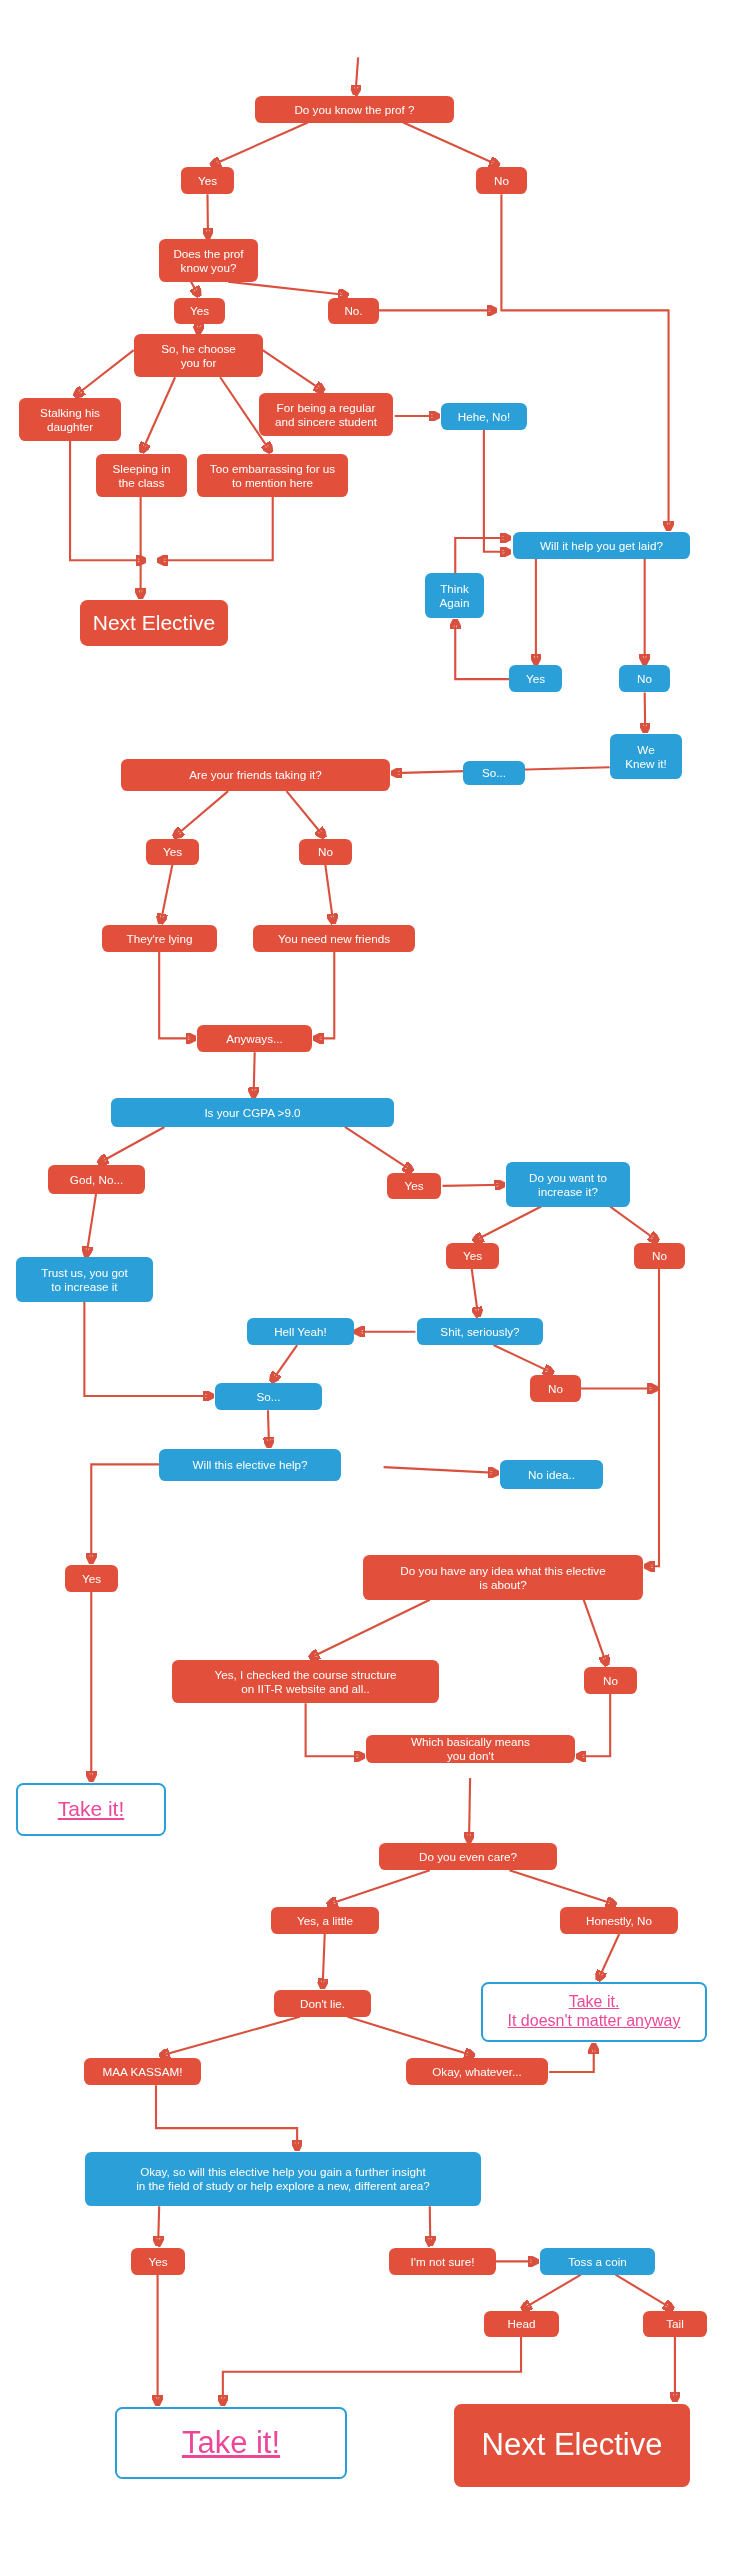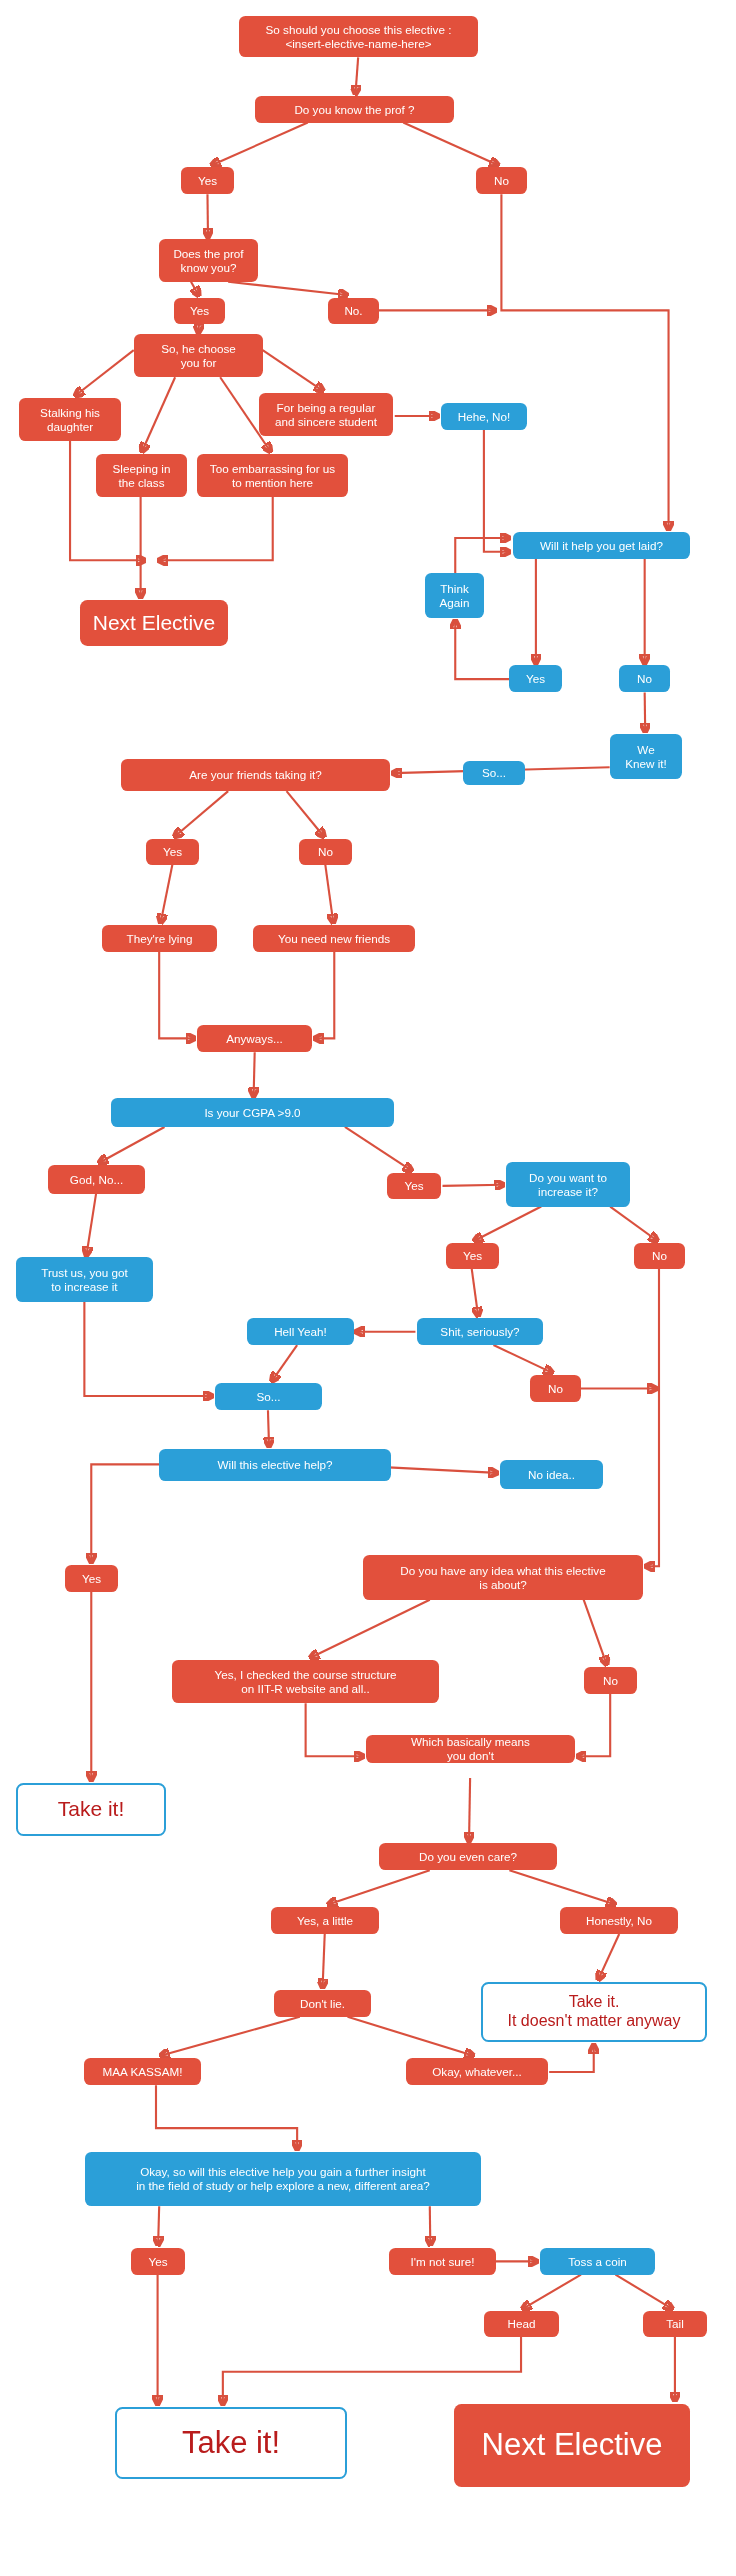--- a/index.html
+++ b/index.html
@@ -18,21 +18,21 @@
     display:flex; align-items:center; justify-content:center;
     text-align:center;
     border-radius:6.4px;
     font-size:11.7px; line-height:1.18;
     color:#ffffff;
     white-space:pre-line;
     padding:2.1px 4.2px;
   }
   .node.red  { background:#e2503c; }
   .node.blue { background:#2b9fd8; }
-  .node.outline { background:#ffffff; border:2.1px solid #2b9fd8; color:#b91c1c; }
+  .node.outline { background:#ffffff; border:2.1px solid #2b9fd8; color:#ec4899;text-decoration:underline; }
   .node.big  { font-size:21px; border-radius:7.4px; }
   .node.mid  { font-size:16px; border-radius:7.4px; }
   .node.huge { font-size:31px; border-radius:7.4px; }
 </style>
 </head>
 <body>
 
 <div id="canvas">
 
   <svg class="edges" width="737" height="2576" viewBox="0 0 1389 4855">
@@ -107,22 +107,20 @@
       <path d="M810,4158 L811,4230"></path>
       <path d="M915,4262 L1011,4262"></path>
       <path d="M1095,4287 L986,4351"></path>
       <path d="M1160,4287 L1266,4351"></path>
       <path d="M297,4287 L297,4530"></path>
       <path d="M982,4404 L982,4470 L420,4470 L420,4530"></path>
       <path d="M1272,4404 L1272,4524"></path>
     </g>
   </svg>
 
-  <div class="node red" style="left:239px;top:16px;width:239px;height:41px">So should you choose this elective :
-&lt;insert-elective-name-here&gt;</div>
   <div class="node red" style="left:255px;top:96px;width:199px;height:27px">Do you know the prof ?</div>
   <div class="node red" style="left:181px;top:167px;width:53px;height:27px">Yes</div>
   <div class="node red" style="left:476px;top:167px;width:51px;height:27px">No</div>
   <div class="node red" style="left:159px;top:239px;width:99px;height:43px">Does the prof
 know you?</div>
   <div class="node red" style="left:174px;top:298px;width:51px;height:25.5px">Yes</div>
   <div class="node red" style="left:328px;top:298px;width:51px;height:25.5px">No.</div>
   <div class="node red" style="left:134px;top:334px;width:129px;height:43px">So, he choose
 you for</div>
   <div class="node red" style="left:19px;top:398px;width:102px;height:43px">Stalking his
@@ -155,21 +153,21 @@
   <div class="node blue" style="left:506px;top:1162px;width:124px;height:45px">Do you want to
 increase it?</div>
   <div class="node blue" style="left:16px;top:1257px;width:137px;height:45px">Trust us, you got
 to increase it</div>
   <div class="node red" style="left:446px;top:1243px;width:53px;height:25.5px">Yes</div>
   <div class="node red" style="left:634px;top:1243px;width:51px;height:25.5px">No</div>
   <div class="node blue" style="left:247px;top:1318px;width:107px;height:27px">Hell Yeah!</div>
   <div class="node blue" style="left:417px;top:1318px;width:126px;height:27px">Shit, seriously?</div>
   <div class="node red" style="left:530px;top:1375px;width:51px;height:27px">No</div>
   <div class="node blue" style="left:215px;top:1383px;width:107px;height:27px">So...</div>
-  <div class="node blue" style="left:159px;top:1449px;width:232px;height:32px">Will this elective help?</div>
+  <div class="node blue" style="left:159px;top:1449px;width:182px;height:32px">Will this elective help?</div>
   <div class="node blue" style="left:500px;top:1460px;width:103px;height:29px">No idea..</div>
   <div class="node red" style="left:65px;top:1565px;width:53px;height:27px">Yes</div>
   <div class="node red" style="left:172px;top:1660px;width:267px;height:43px">Yes, I checked the course structure
 on IIT-R website and all..</div>
   <div class="node red" style="left:363px;top:1555px;width:280px;height:45px">Do you have any idea what this elective
 is about?</div>
   <div class="node red" style="left:584px;top:1667px;width:53px;height:27px">No</div>
   <div class="node red" style="left:366px;top:1735px;width:209px;height:28px">Which basically means
 you don't</div>
   <div class="node outline big" style="left:16px;top:1783px;width:150px;height:53px">Take it!</div>

